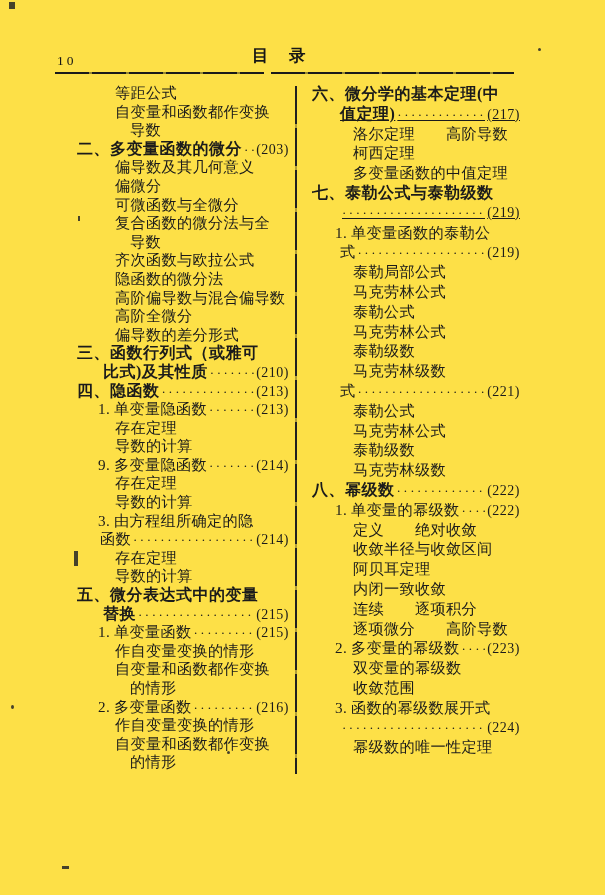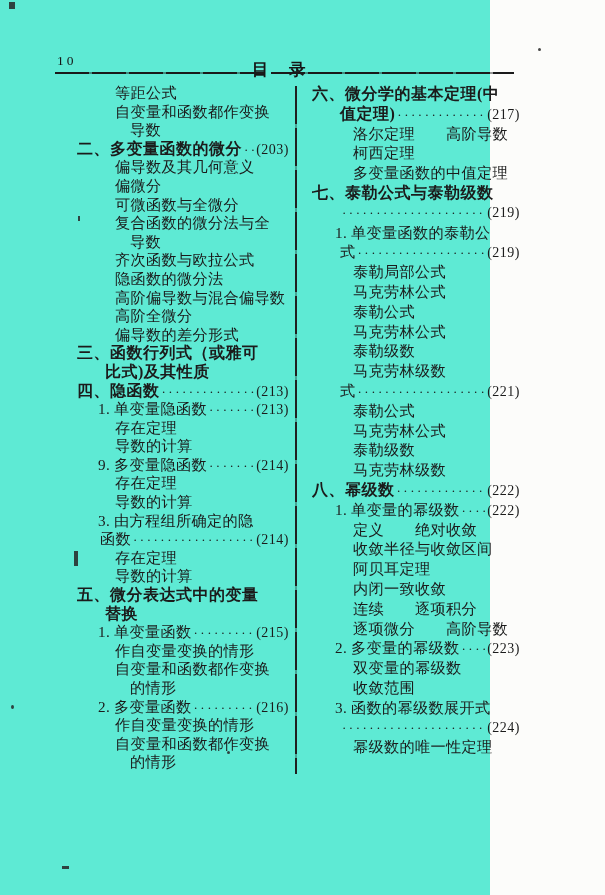--- a/index.html
+++ b/index.html
@@ -2,28 +2,28 @@
 <html><head>
 <meta charset="utf-8">
 <style>
   html,body{margin:0;padding:0;}
   body{
     width:605px;height:895px;overflow:hidden;
     background:#fcfcfa;
     font-family:"Liberation Serif","DejaVu Serif",serif;
     color:#1b1b1b;
   }
-  .page{position:relative;width:490px;height:895px;background:#5eead4;}
+  .page{position:relative;width:605px;height:895px;background:#fde047;}
 
   .pagenum{
     position:absolute;left:57px;top:53px;
     font-size:13.5px;letter-spacing:3px;color:#161616;
   }
   .title{
-    position:absolute;left:252px;top:59px;
+    position:absolute;left:252px;top:45px;
     font-size:16.5px;font-weight:bold;letter-spacing:2px;color:#161616;
   }
   .rule{
     position:absolute;top:72px;height:2px;
     background:repeating-linear-gradient(90deg,#1a1a1a 0 34px,rgba(26,26,26,.45) 34px 37px);
   }
   .rule-l{left:55px;width:209px;}
   .rule-r{left:271px;width:243px;}
 
   .divider{
@@ -35,26 +35,26 @@
   .col-left{left:77px;width:212px;}
   .col-right{left:312px;width:208px;}
 
   .line{display:flex;align-items:baseline;white-space:nowrap;overflow:hidden;}
   .col-left  .line{height:18.6px;line-height:18.6px;font-size:15.2px;}
   .col-right .line{height:19.8px;line-height:19.8px;font-size:15.2px;}
 
   .lv-sec .t,.lv-secc .t{font-weight:bold;font-size:16px;letter-spacing:.5px;}
   .t{letter-spacing:.3px;}
 
-  .col-left  .lv-secc{padding-left:26px;flex-direction:column;}
+  .col-left  .lv-secc{padding-left:26px;}
   .col-left  .lv-num {padding-left:21px;}
   .col-left  .lv-numc{padding-left:23px;}
   .col-left  .lv-sub {padding-left:38px;}
   .col-left  .lv-sub2{padding-left:53px;text-align:center;}
-  .col-right .lv-secc{padding-left:28px;}
+  .col-right .lv-secc{padding-left:28px;text-decoration:underline;}
   .col-right .lv-num {padding-left:23px;}
   .col-right .lv-numc{padding-left:28px;}
   .col-right .lv-sub {padding-left:41px;}
 
   .dots{
     flex:1 1 auto;overflow:hidden;margin:0 2px;
     font-size:13px;font-weight:normal;letter-spacing:2.5px;color:#1d1d1d;
   }
   .p{font-size:14px;font-weight:normal;letter-spacing:.5px;flex:0 0 auto;}
 

